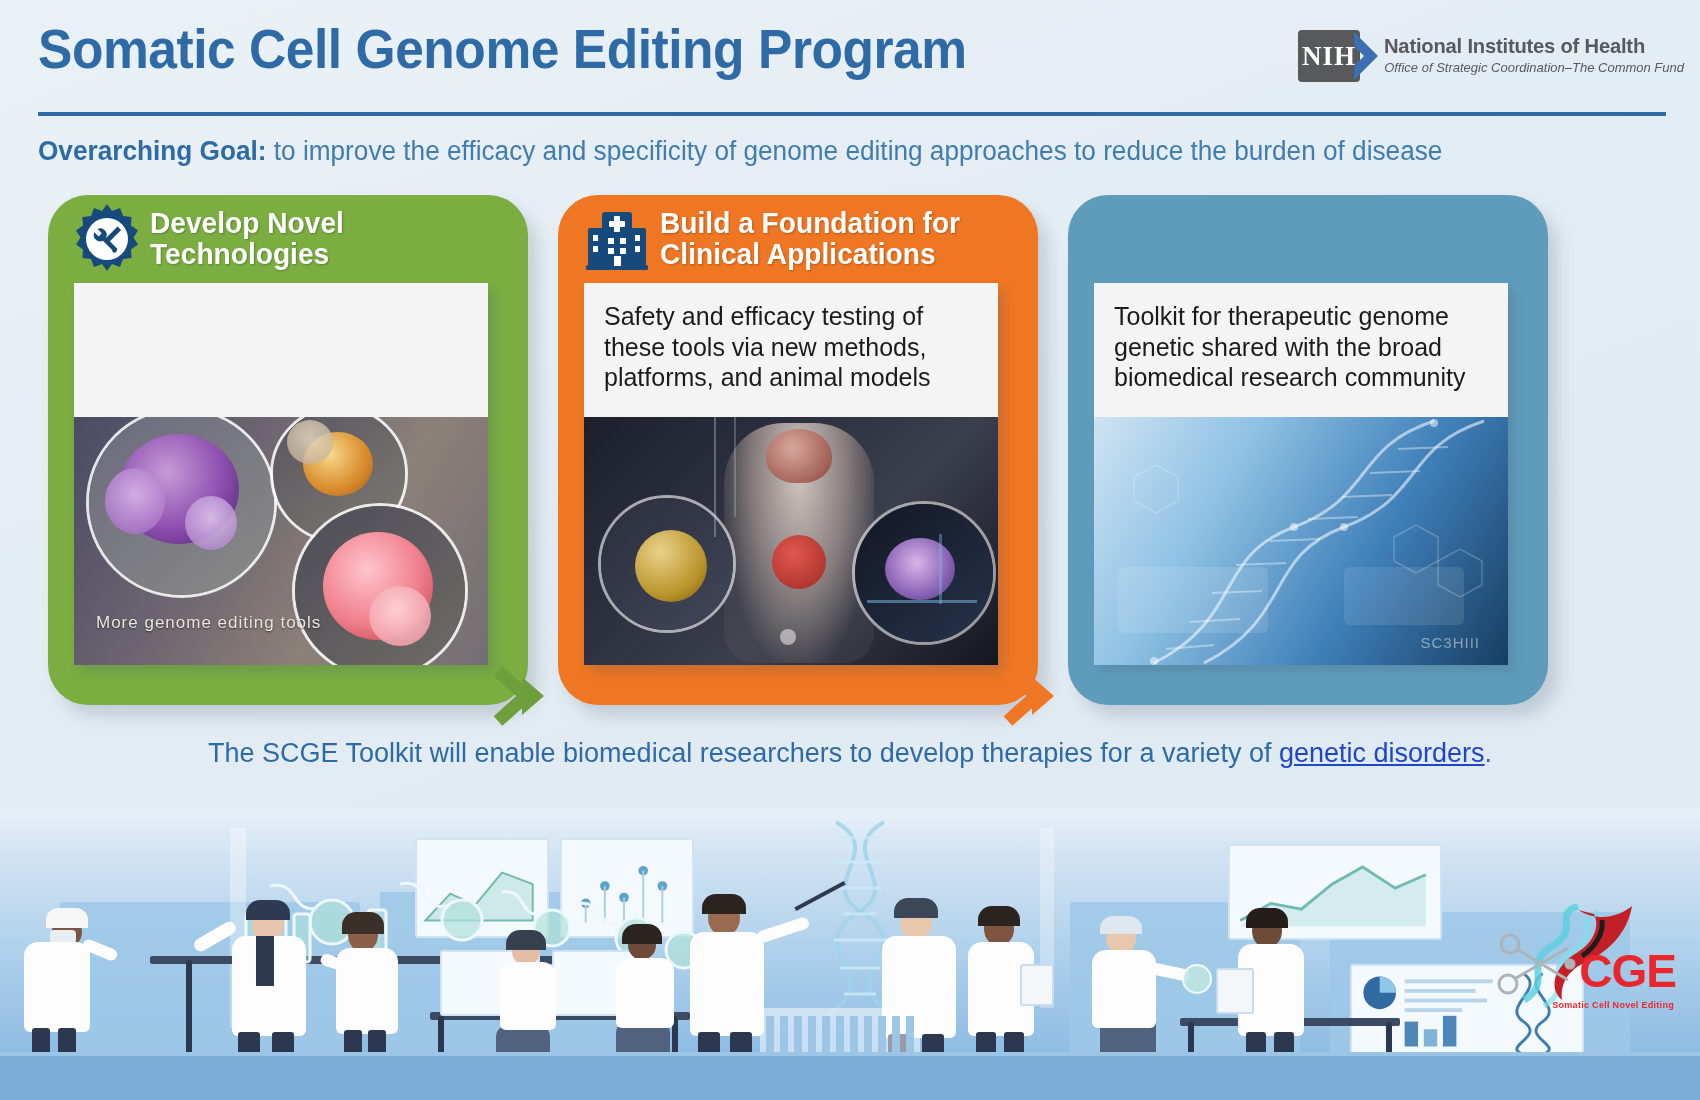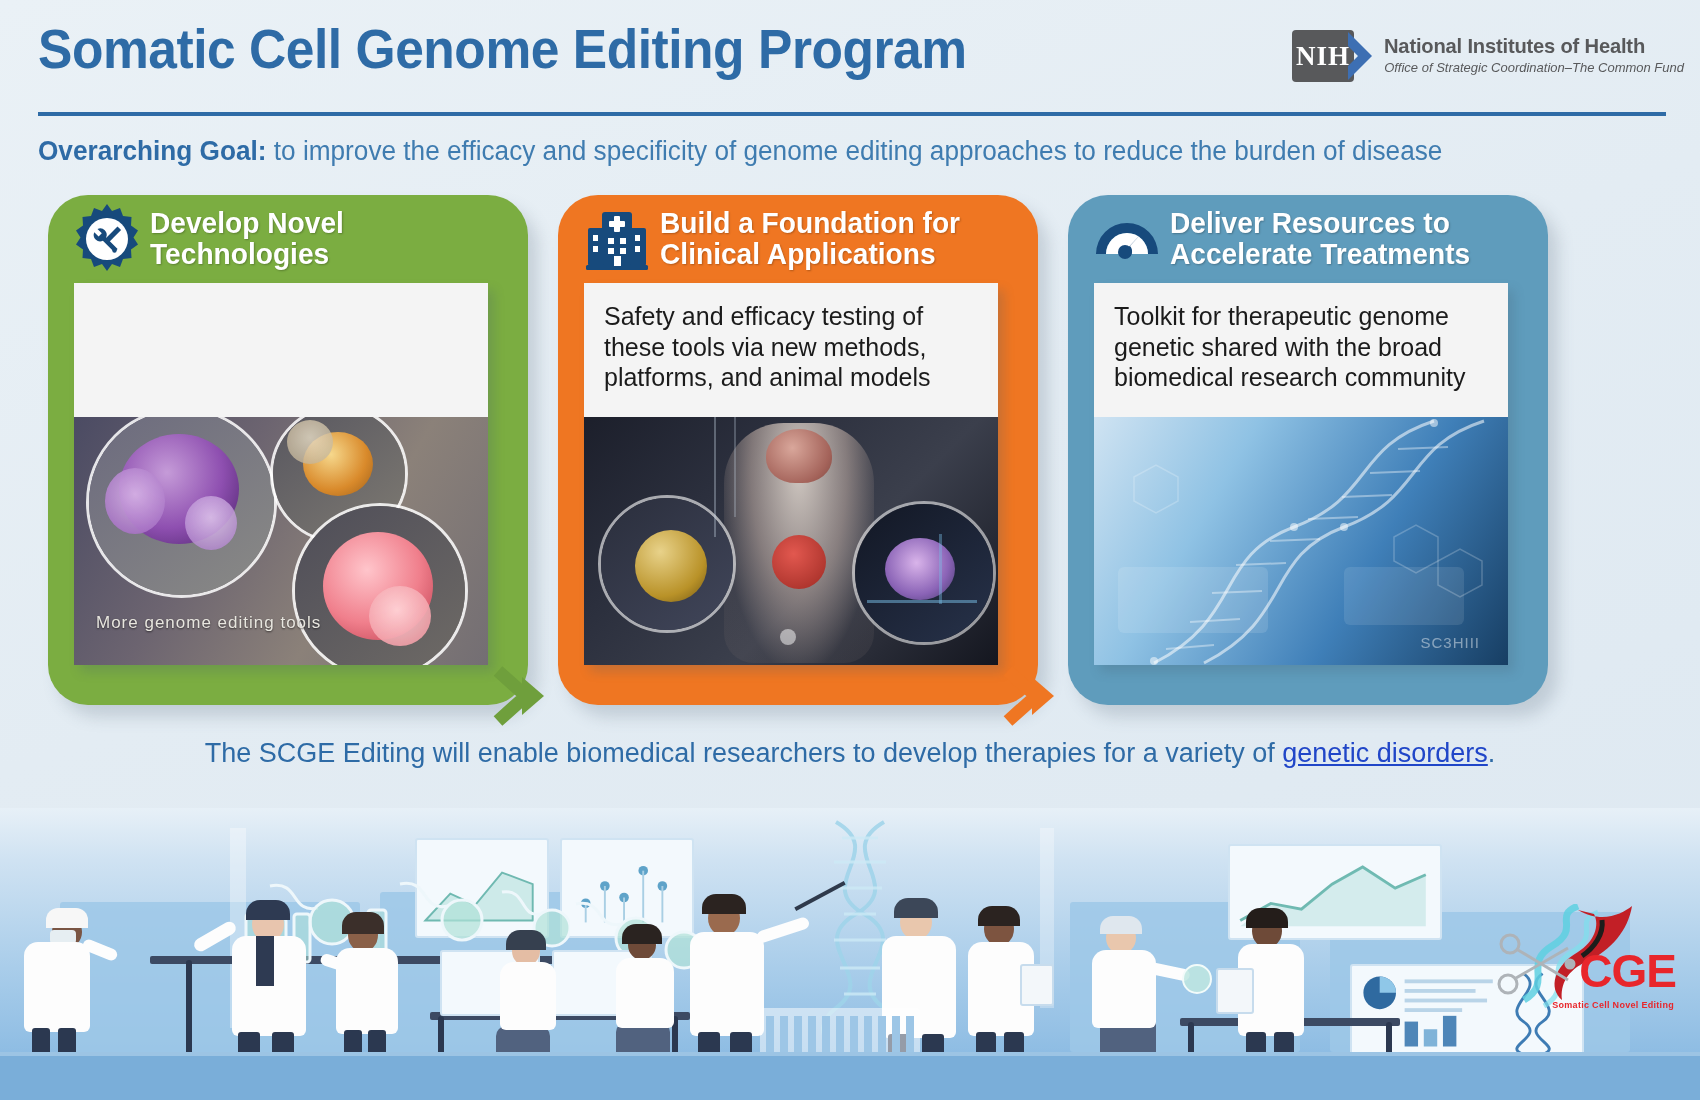--- a/index.html
+++ b/index.html
@@ -26,21 +26,21 @@
 
   
   .nih{position:absolute;right:16px;top:30px;display:flex;align-items:flex-start;}
   .nih-mark{position:relative;width:86px;height:52px;flex:0 0 auto;}
   .nih-box{position:absolute;left:0;top:0;width:62px;height:52px;background:#58595b;border-radius:4px;}
   .nih-text{position:absolute;left:0;top:0;width:62px;height:52px;
     color:#fff;font-size:27px;font-weight:bold;letter-spacing:1px;
     display:flex;align-items:center;justify-content:center;
     font-family:"Liberation Serif",serif;}
   .nih-chev{position:absolute;left:54px;top:0;width:32px;height:52px;}
-  .nih-words{margin-left:6px;padding-top:4px;}
+  .nih-words{margin-left:0;padding-top:4px;}
   .nih-name{font-size:21px;font-weight:bold;color:#58595b;letter-spacing:-0.2px;white-space:nowrap;
     transform:scaleX(0.96);transform-origin:left center;}
   .nih-sub{font-size:13px;font-style:italic;color:#58595b;white-space:nowrap;margin-top:2px;
     font-family:"Liberation Sans",sans-serif;}
 
   
   .goal{position:absolute;left:38px;top:136px;width:1630px;
     font-size:27px;color:#3f7cb0;white-space:nowrap;
     font-family:"Liberation Sans Narrow","Liberation Sans",sans-serif;
     transform:scaleX(0.97);transform-origin:left center;}
@@ -256,31 +256,20 @@
         </div>
       </div>
     </div>
 
     <svg class="arrow" style="left:1002px;" viewBox="0 0 72 62">
       <path d="M6 6 L34 31 L6 56" fill="none" stroke="#ef7622" stroke-width="13" stroke-linecap="butt" stroke-linejoin="miter"></path>
       <path d="M30 12 L52 31 L30 50 Z" fill="#ef7622"></path>
     </svg>
 
     <div class="card c3">
-      <div class="card-head">
-        <div class="card-icon">
-          <svg viewBox="0 0 74 74" width="74" height="74">
-            <path d="M6 52 a31 31 0 0 1 62 0 l-10 0 a21 21 0 0 0 -42 0 z" fill="#174a7c"></path>
-            <path d="M16 52 a21 21 0 0 1 42 0 z" fill="#ffffff"></path>
-            <path d="M60 22 L36 48 L30 54 a7 7 0 0 0 10 -10 z" fill="#174a7c"></path>
-            <circle cx="35" cy="50" r="7" fill="#174a7c"></circle>
-          </svg>
-        </div>
-        <div class="card-title">Deliver Resources to Accelerate Treatments</div>
-      </div>
 
       <div class="card-body">
         <div class="card-text">Toolkit for therapeutic genome genetic shared with the broad biomedical research community</div>
 
         <div class="card-pic">
           <div class="pic3">
             <svg class="helix" viewBox="0 0 414 248" preserveAspectRatio="none">
               <g stroke="rgba(255,255,255,.55)" fill="none" stroke-width="3">
                 <path d="M60 246 C150 200 120 140 200 110 C280 80 260 30 340 4"></path>
                 <path d="M110 246 C200 200 170 140 250 110 C330 80 310 30 390 4"></path>
@@ -312,21 +301,21 @@
             </svg>
             <div class="pic3-tag">SC3HIII</div>
           </div>
         </div>
       </div>
     </div>
 
   </div>
 
   <div class="caption">
-    <span>The SCGE Editing will enable biomedical researchers to develop therapies for a variety of </span><a href="#">genetic disorders</a><span>.</span>
+    <span>The SCGE Toolkit will enable biomedical researchers to develop therapies for a variety of </span><a href="#">genetic disorders</a><span>.</span>
   </div>
 
   <div class="lab">
 
     <div class="cab" style="left:60px;width:300px;height:150px;"></div>
     <div class="cab" style="left:380px;width:270px;height:160px;"></div>
     <div class="cab" style="left:1070px;width:230px;height:150px;"></div>
     <div class="cab" style="left:1330px;width:300px;height:140px;"></div>
     <div style="position:absolute;left:230px;top:20px;width:16px;height:200px;background:rgba(255,255,255,.35);"></div>
     <div style="position:absolute;left:1040px;top:20px;width:14px;height:180px;background:rgba(255,255,255,.3);"></div>

